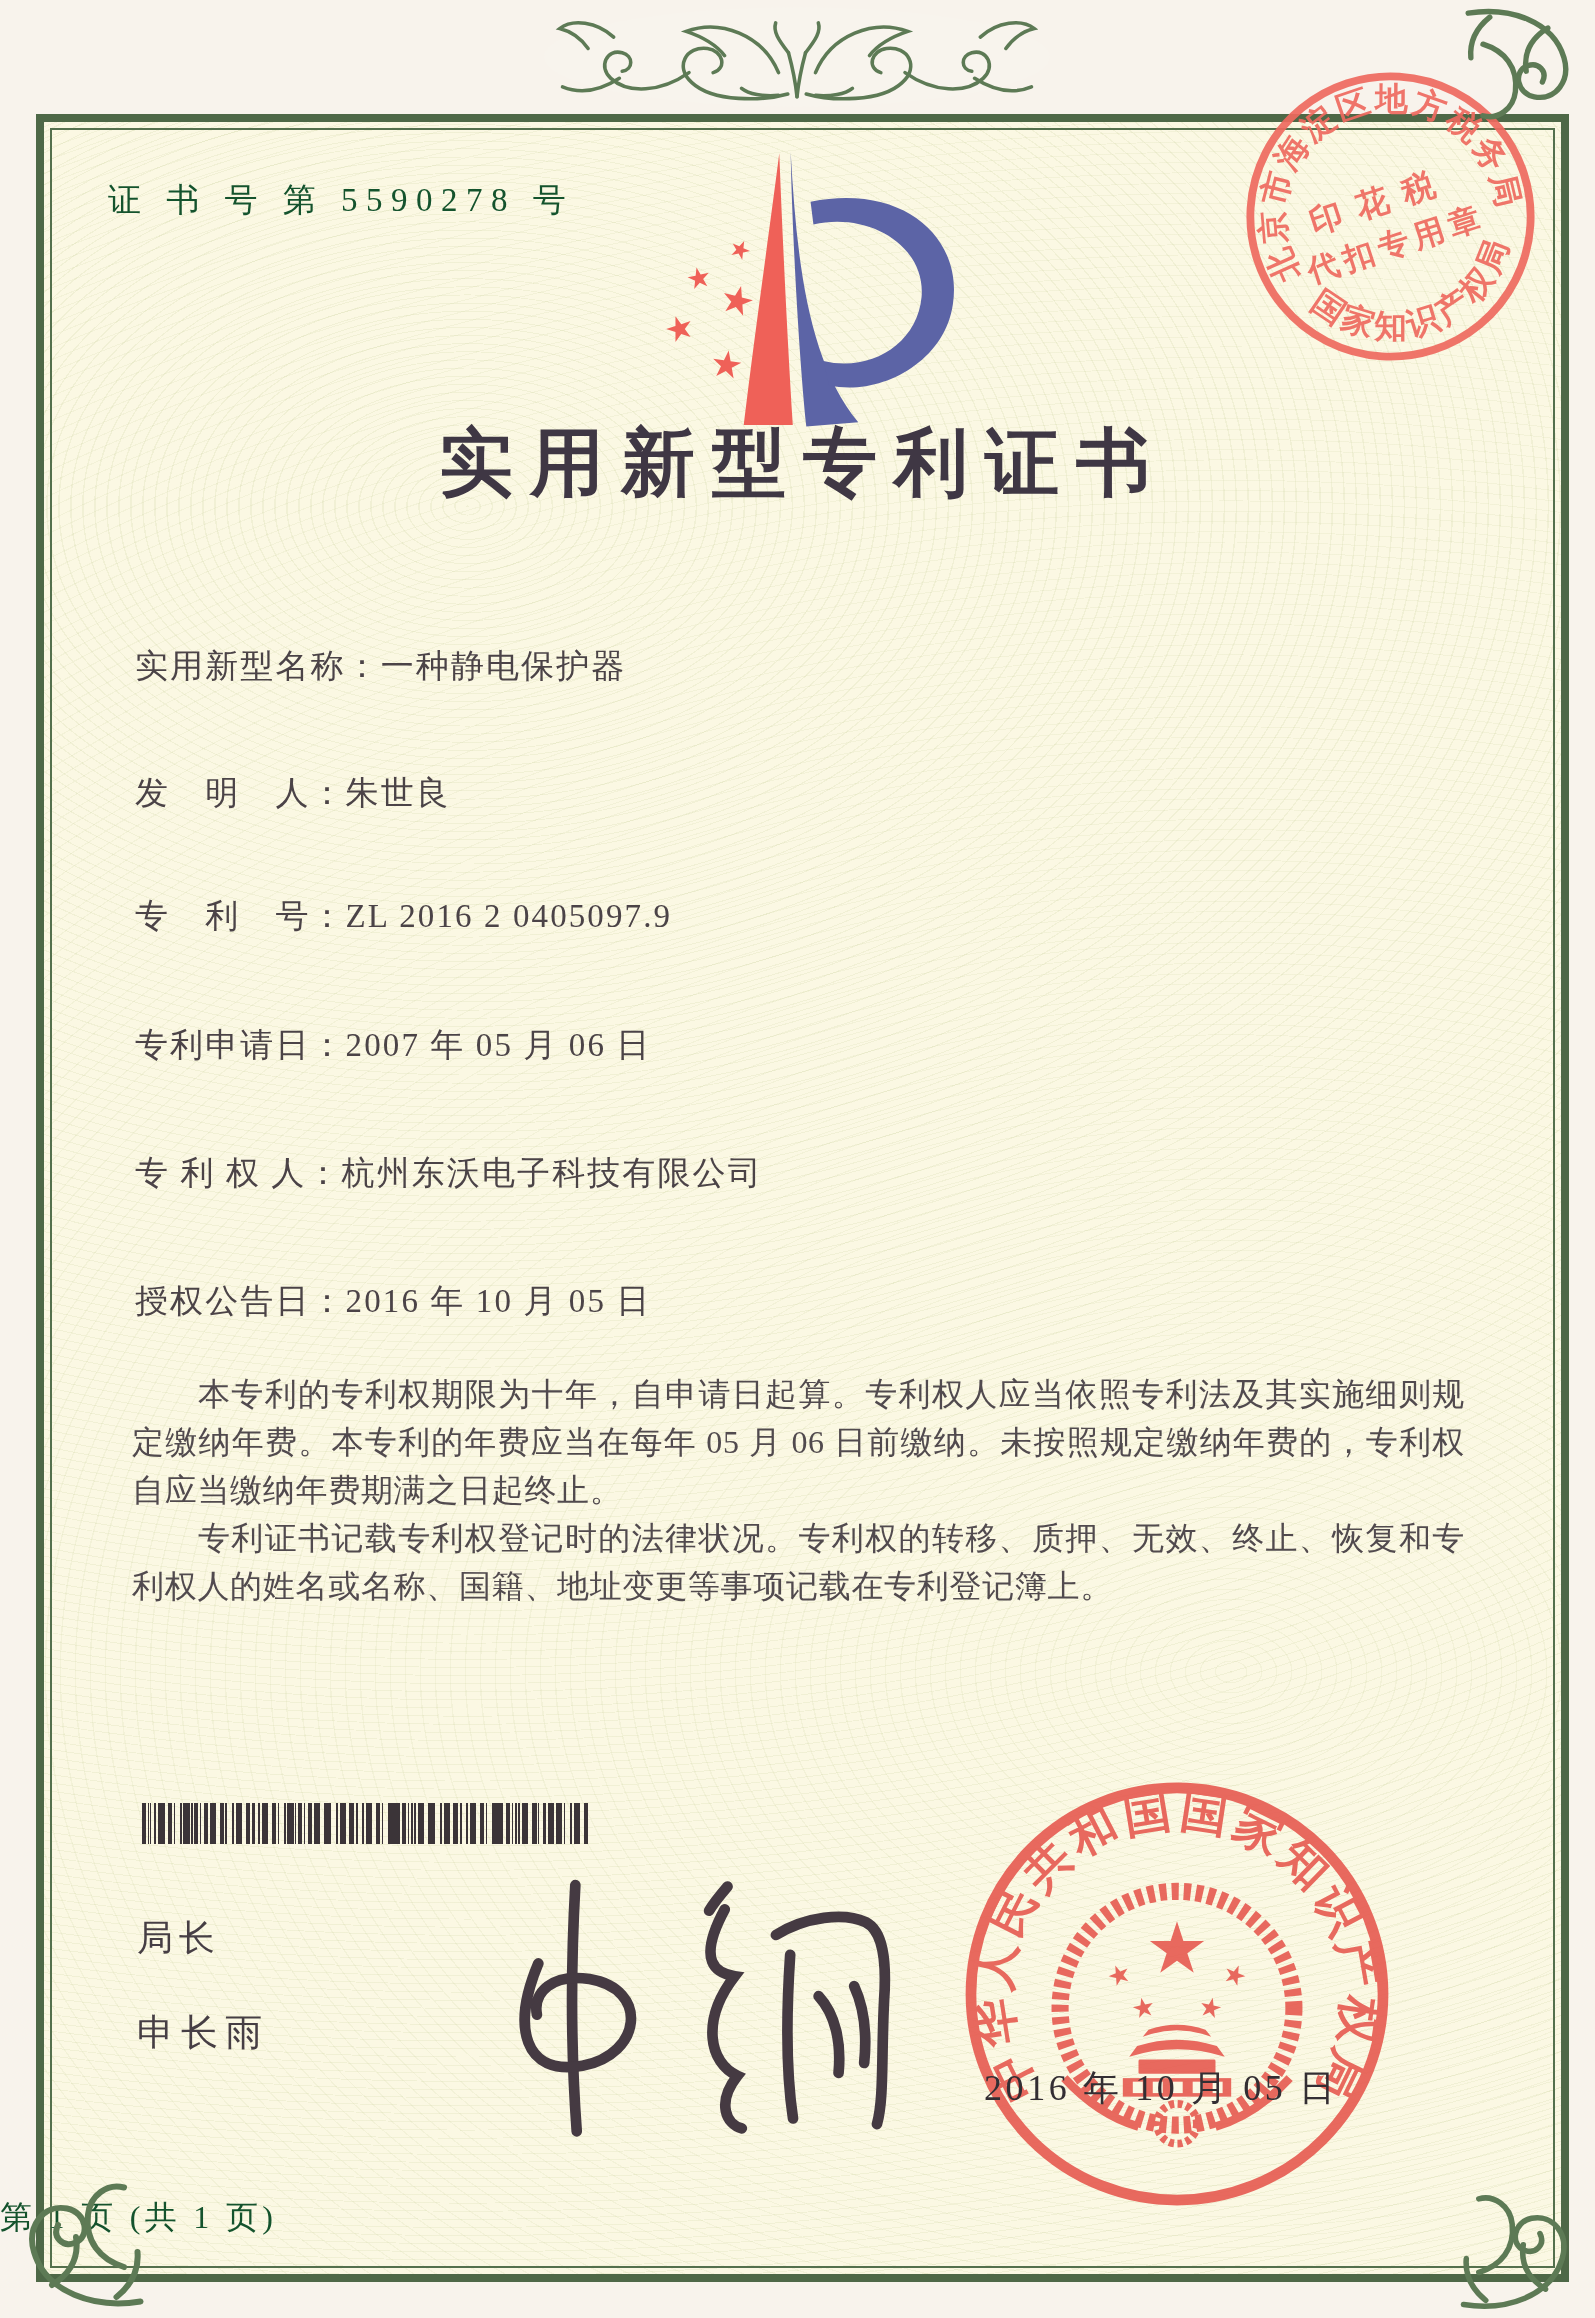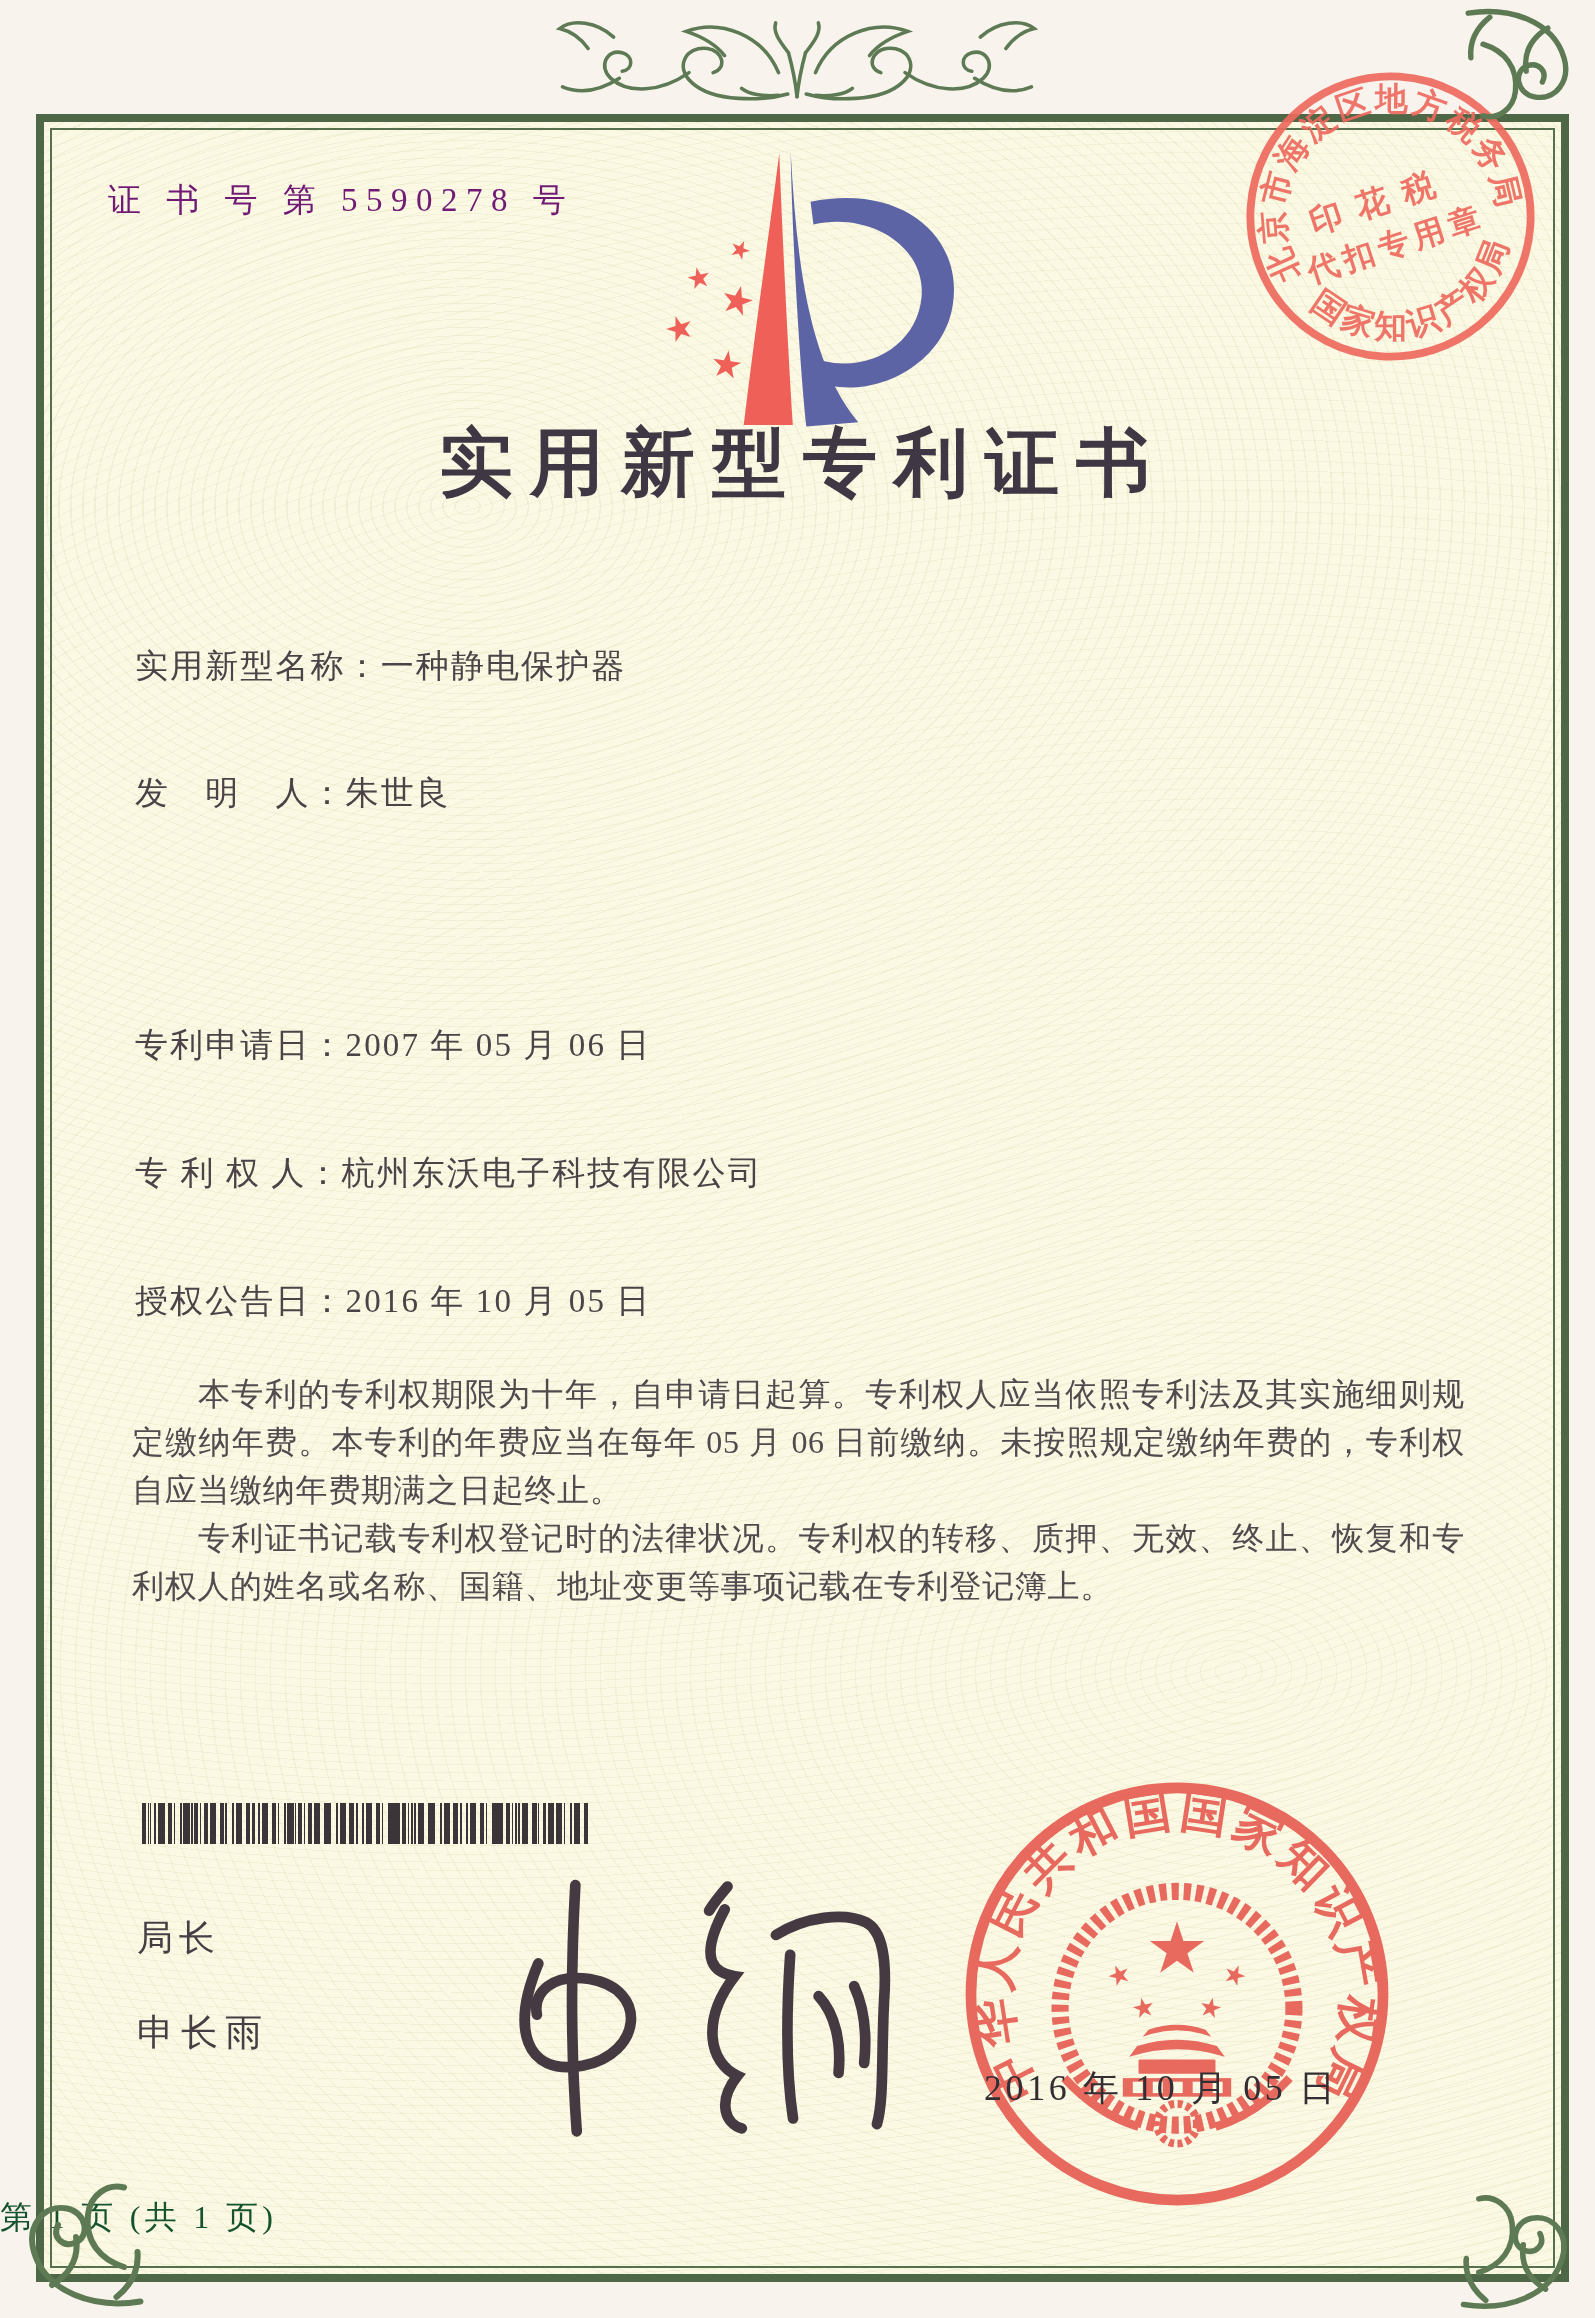--- a/index.html
+++ b/index.html
@@ -24,21 +24,21 @@
     border:8.5px solid #4e6847; z-index:2;
   }
   .frame-inner{
     position:absolute; inset:5.7px; border:2.8px solid #54704d;
   }
   .abs{position:absolute;}
   .z3{z-index:3;}
 
   
   .cert-no{
-    left:108px; top:178px; font-size:33px; letter-spacing:8.5px; color:#701a75;
+    left:108px; top:178px; font-size:33px; letter-spacing:8.5px; color:#14532d;
   }
   .title{
     left:0; right:0; top:414px; text-align:center;
     font-size:74px; font-weight:bold; letter-spacing:17px; padding-left:11px;
     color:#3f3744;
   }
   .field{
     left:135px; width:1353px; font-size:33px; letter-spacing:2.1px; color:#4b4347;
     white-space:nowrap;
   }
@@ -150,20 +150,23 @@
     </g>
   </svg>
 
   <div class="abs z3 title">实用新型专利证书</div>
 
   <div class="abs z3 field f0">
     <span>实用新型名称：</span><span>一种静电保护器</span>
   </div>
   <div class="abs z3 field f1">
     <span>发　明　人：</span><span>朱世良</span>
+  </div>
+  <div class="abs z3 field f2">
+    <span>专　利　号：</span><span>ZL 2016 2 0405097.9</span>
   </div>
   <div class="abs z3 field f3">
     <span>专利申请日：</span><span>2007 年 05 月 06 日</span>
   </div>
   <div class="abs z3 field f4">
     <span>专 利 权 人：</span><span>杭州东沃电子科技有限公司</span>
   </div>
   <div class="abs z3 field f5">
     <span>授权公告日：</span><span>2016 年 10 月 05 日</span>
   </div>

